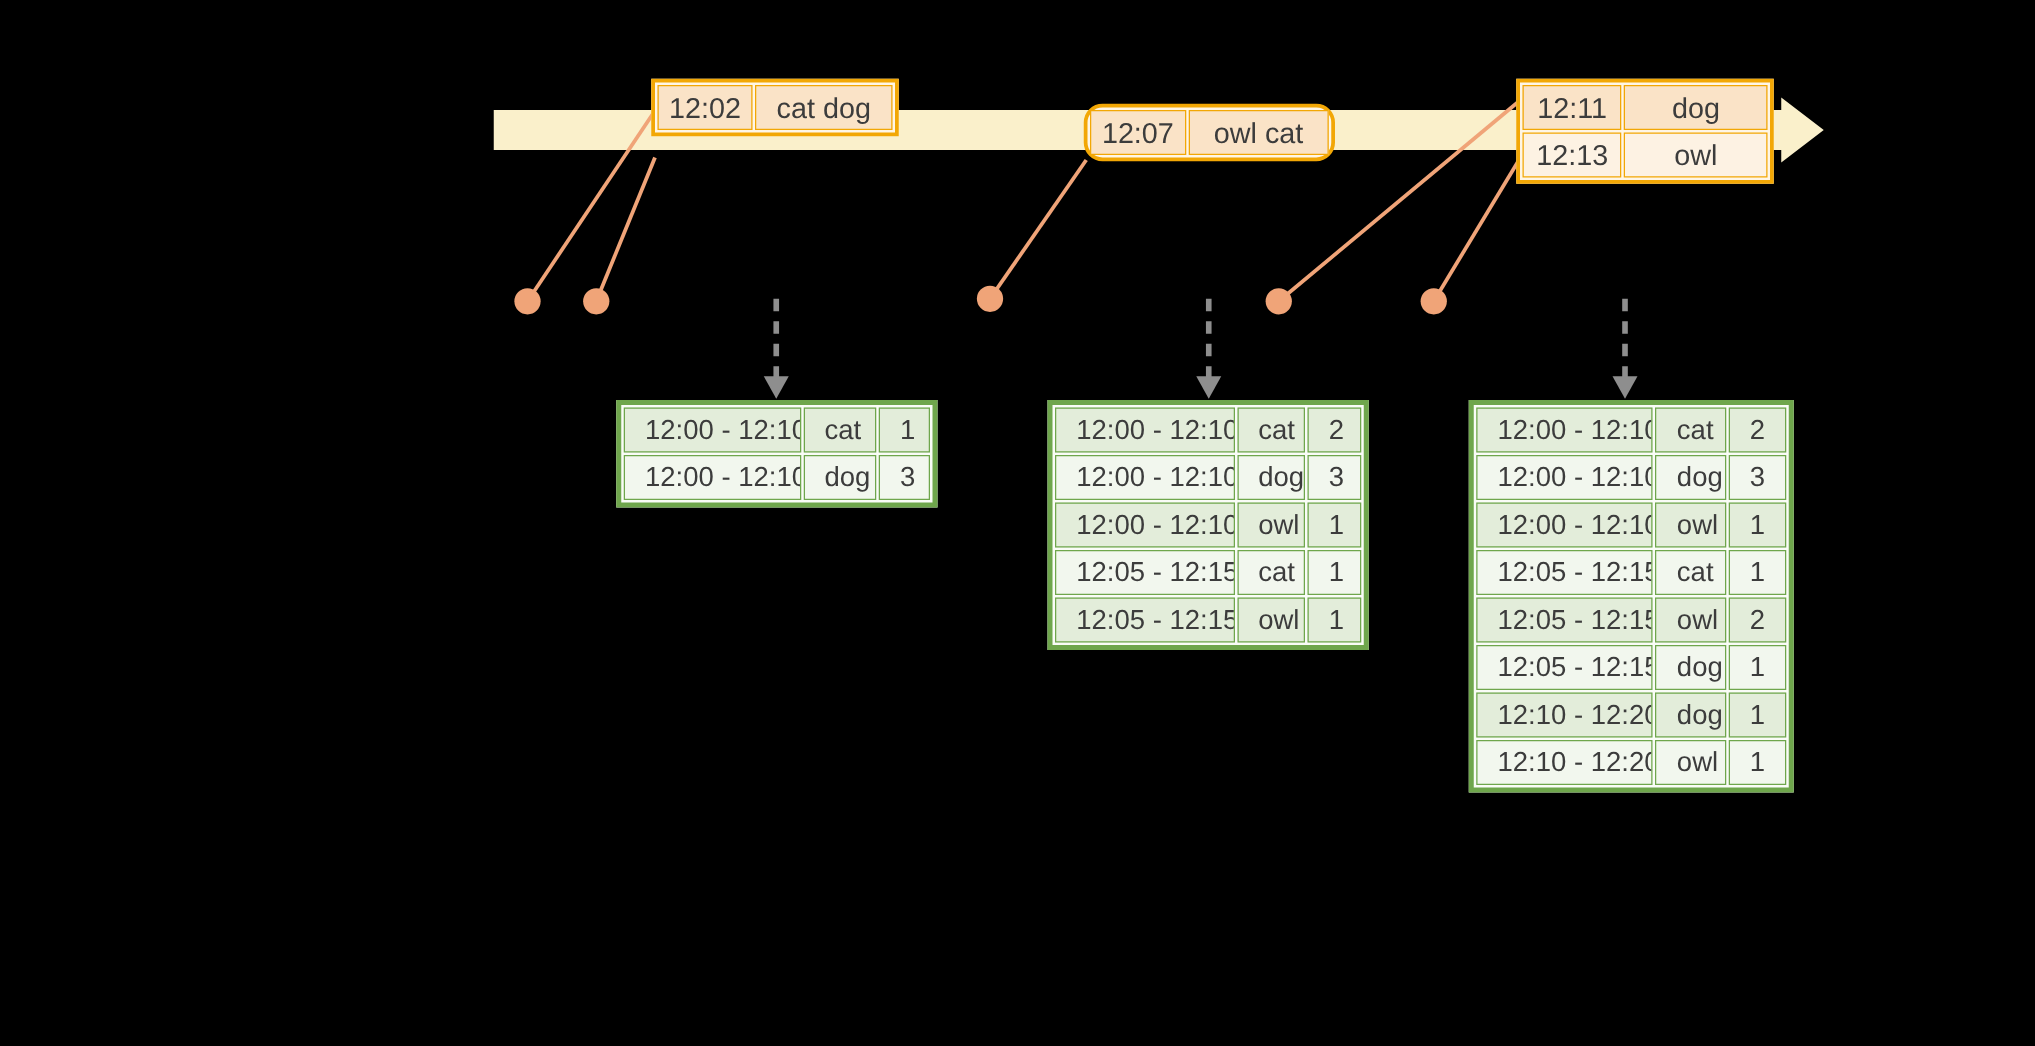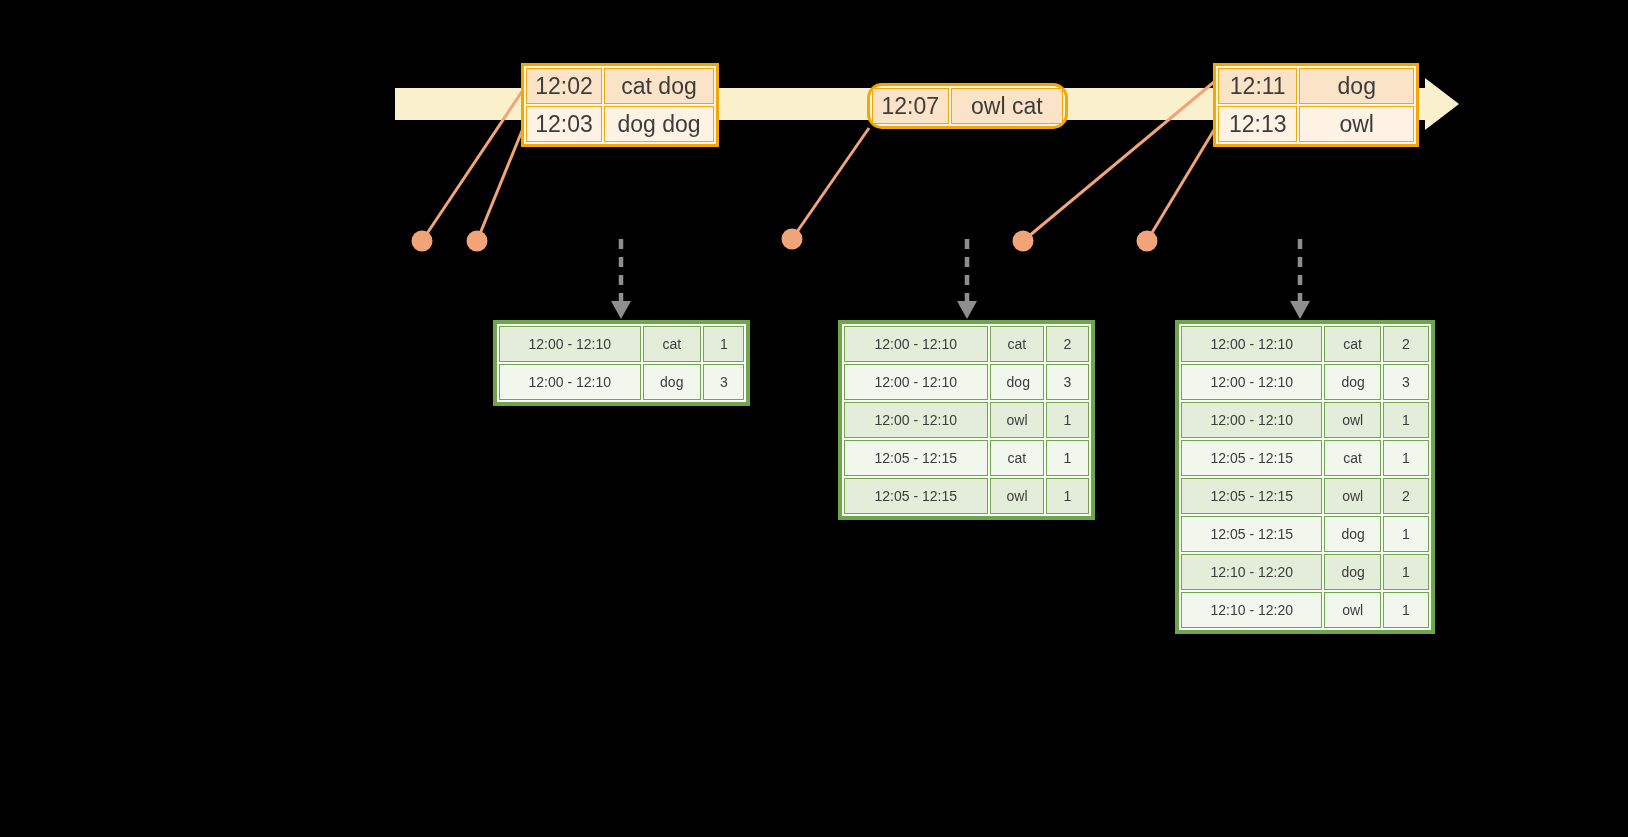--- a/index.html
+++ b/index.html
@@ -45,21 +45,21 @@
     border-spacing: 2px;
     border: 4px solid var(--green, #6fa64c);
     background: var(--gap-cool, #fafcf7);
     table-layout: fixed;
   }
   table.gtable td {
     border: 1px solid var(--green, #6fa64c);
     height: 34px;
     text-align: center;
     vertical-align: middle;
-    font-size: 14px;
+    font-size: 22px;
     padding: 0 16px;
     white-space: nowrap;
     overflow: hidden;
   }
   table.gtable tr:nth-child(odd) td { background: var(--green-dark, #e3edda); }
   table.gtable tr:nth-child(even) td { background: var(--green-light, #f2f7ee); }
 </style>
 </head>
 <body>
 
@@ -100,24 +100,20 @@
   <table class="etable" style="left:521px; top:63px; width:165px;">
     <colgroup>
         <col style="width:76px">
         <col style="width:110px">
       </colgroup>
     <tbody>
         <tr>
           <td>12:02</td>
           <td>cat dog</td>
         </tr>
-        <tr>
-          <td>12:03</td>
-          <td>dog dog</td>
-        </tr>
       </tbody>
   </table>
 
   <table class="etable" style="left:867px; top:83px; width:201px;border-radius:15px;">
     <colgroup>
         <col style="width:75px">
         <col style="width:110px">
       </colgroup>
     <tbody>
         <tr>

